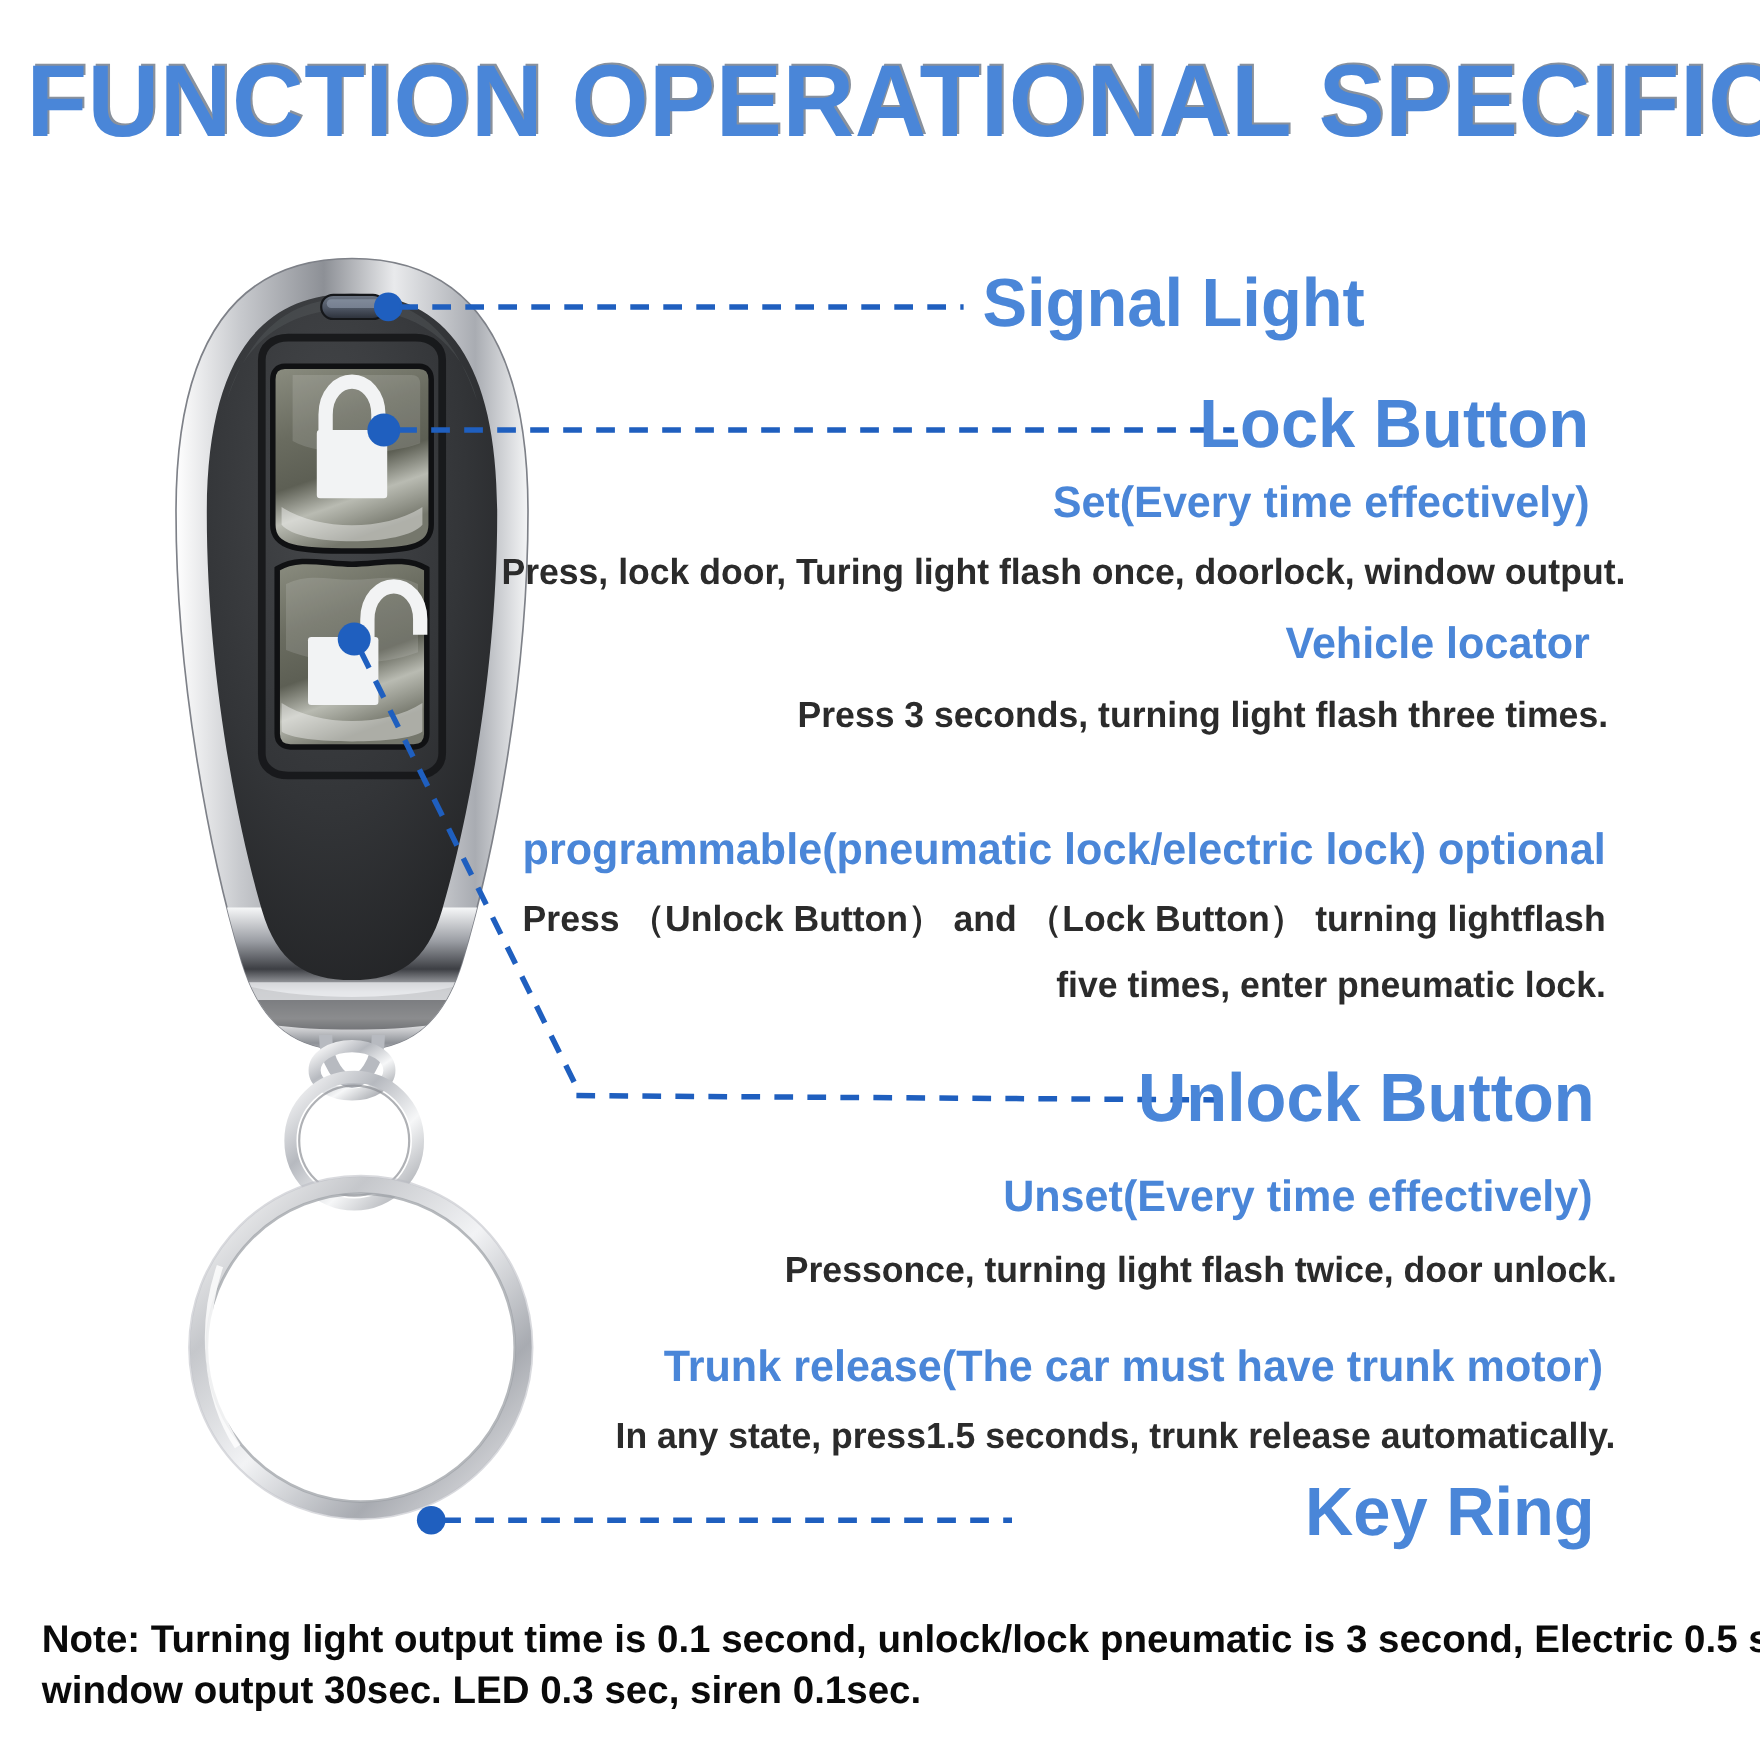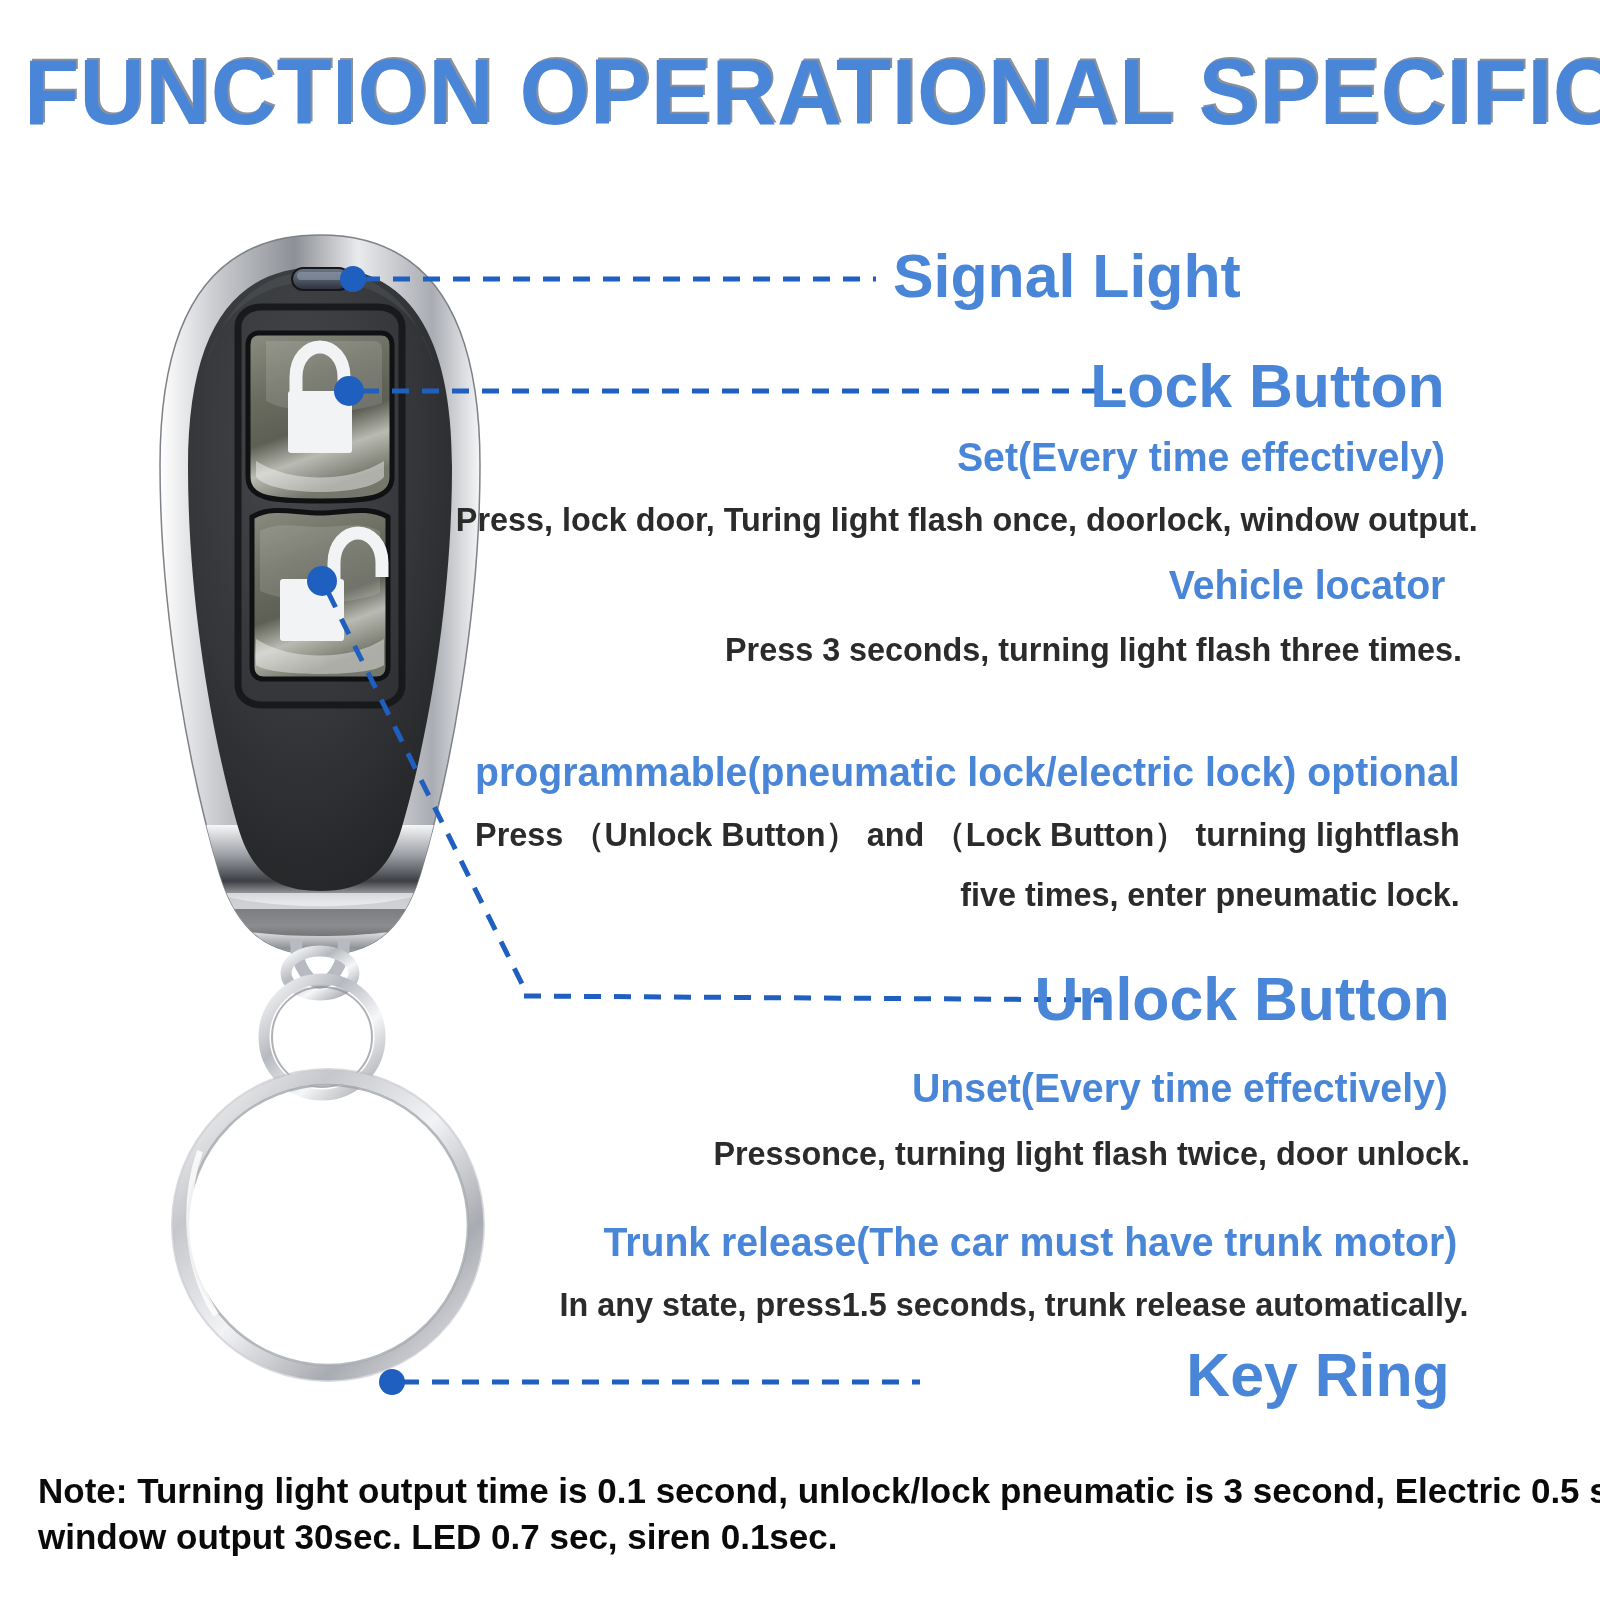--- a/index.html
+++ b/index.html
@@ -269,14 +269,14 @@
 <div class="txt body-line r-end" style="right:130px; top:1137px;">Pressonce, turning light flash twice, door unlock.</div>
 
 <div class="txt head-mid r-end" style="right:143px; top:1222px;">Trunk release(The car must have trunk motor)</div>
 
 <div class="txt body-line r-end" style="right:132px; top:1288px;">In any state, press1.5 seconds, trunk release automatically.</div>
 
 <div class="txt head-big r-end" style="right:150px; top:1344px;">Key Ring</div>
 
 <div id="note-block">
   <span class="nl">Note: Turning light output time is 0.1 second, unlock/lock pneumatic is 3 second, Electric 0.5 sec, trunk 0.5sec,</span>
-  <span class="nl">window output 30sec. LED 0.7 sec, siren 0.1sec.</span>
+  <span class="nl">window output 30sec. LED 0.3 sec, siren 0.1sec.</span>
 </div>
 
 </body></html>

